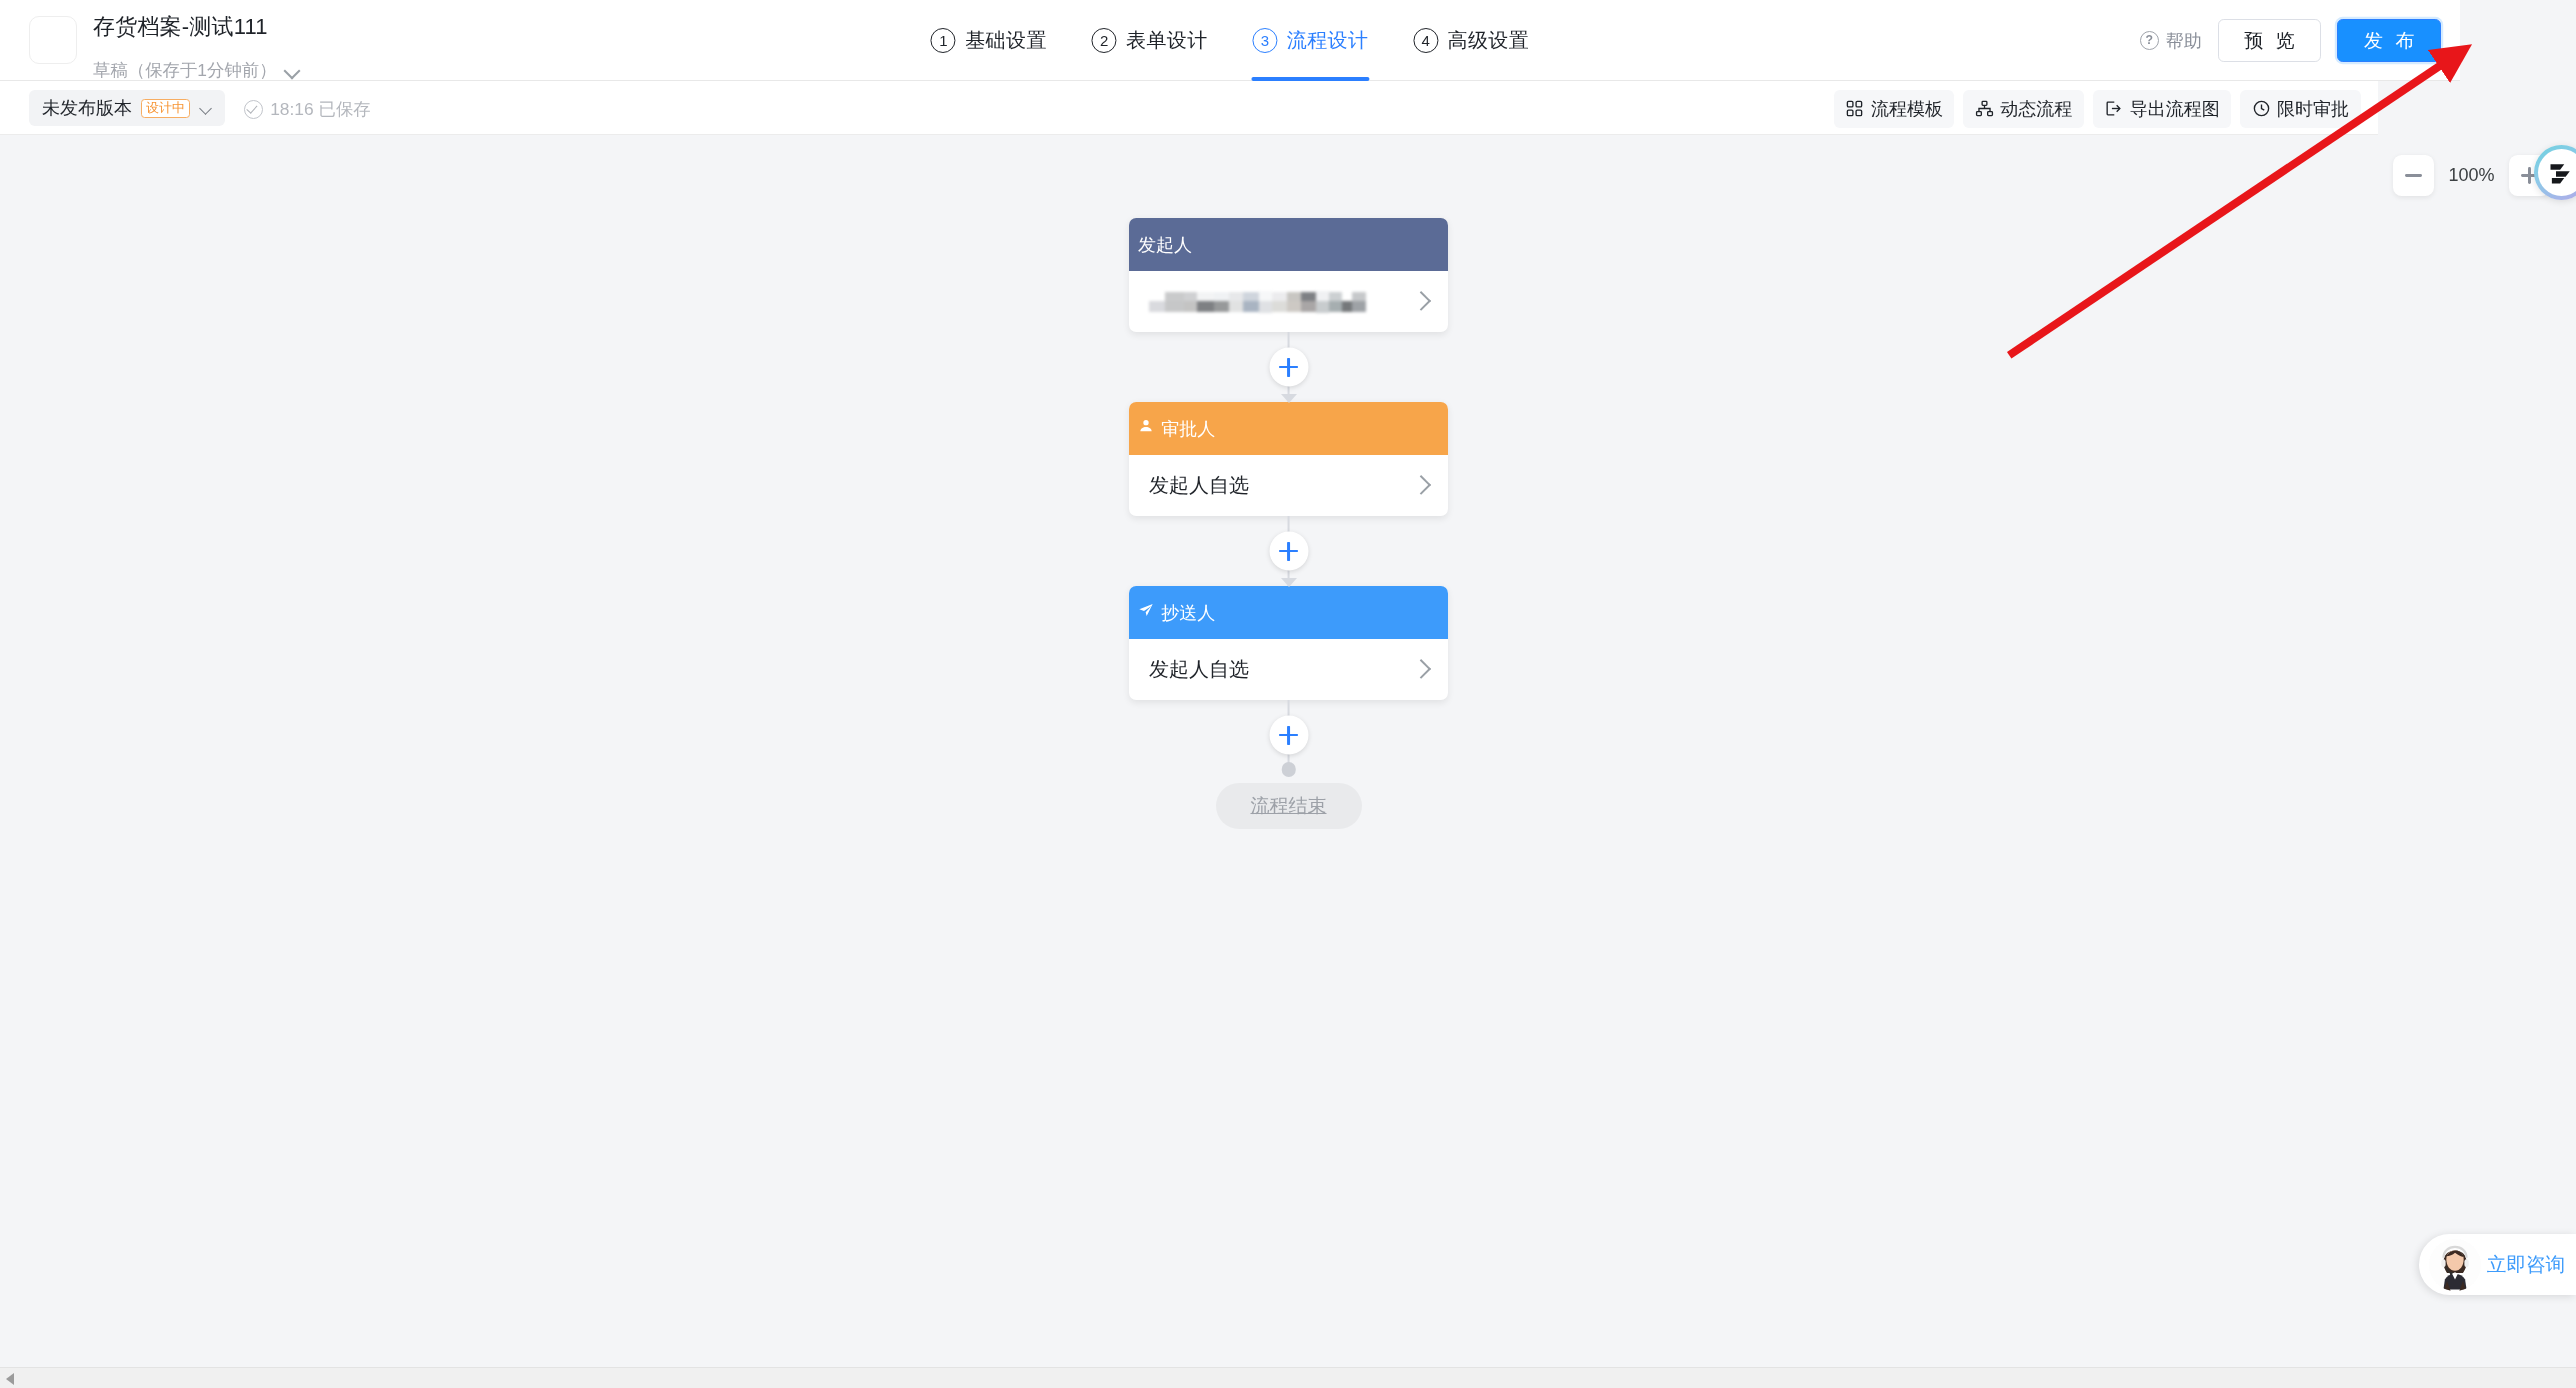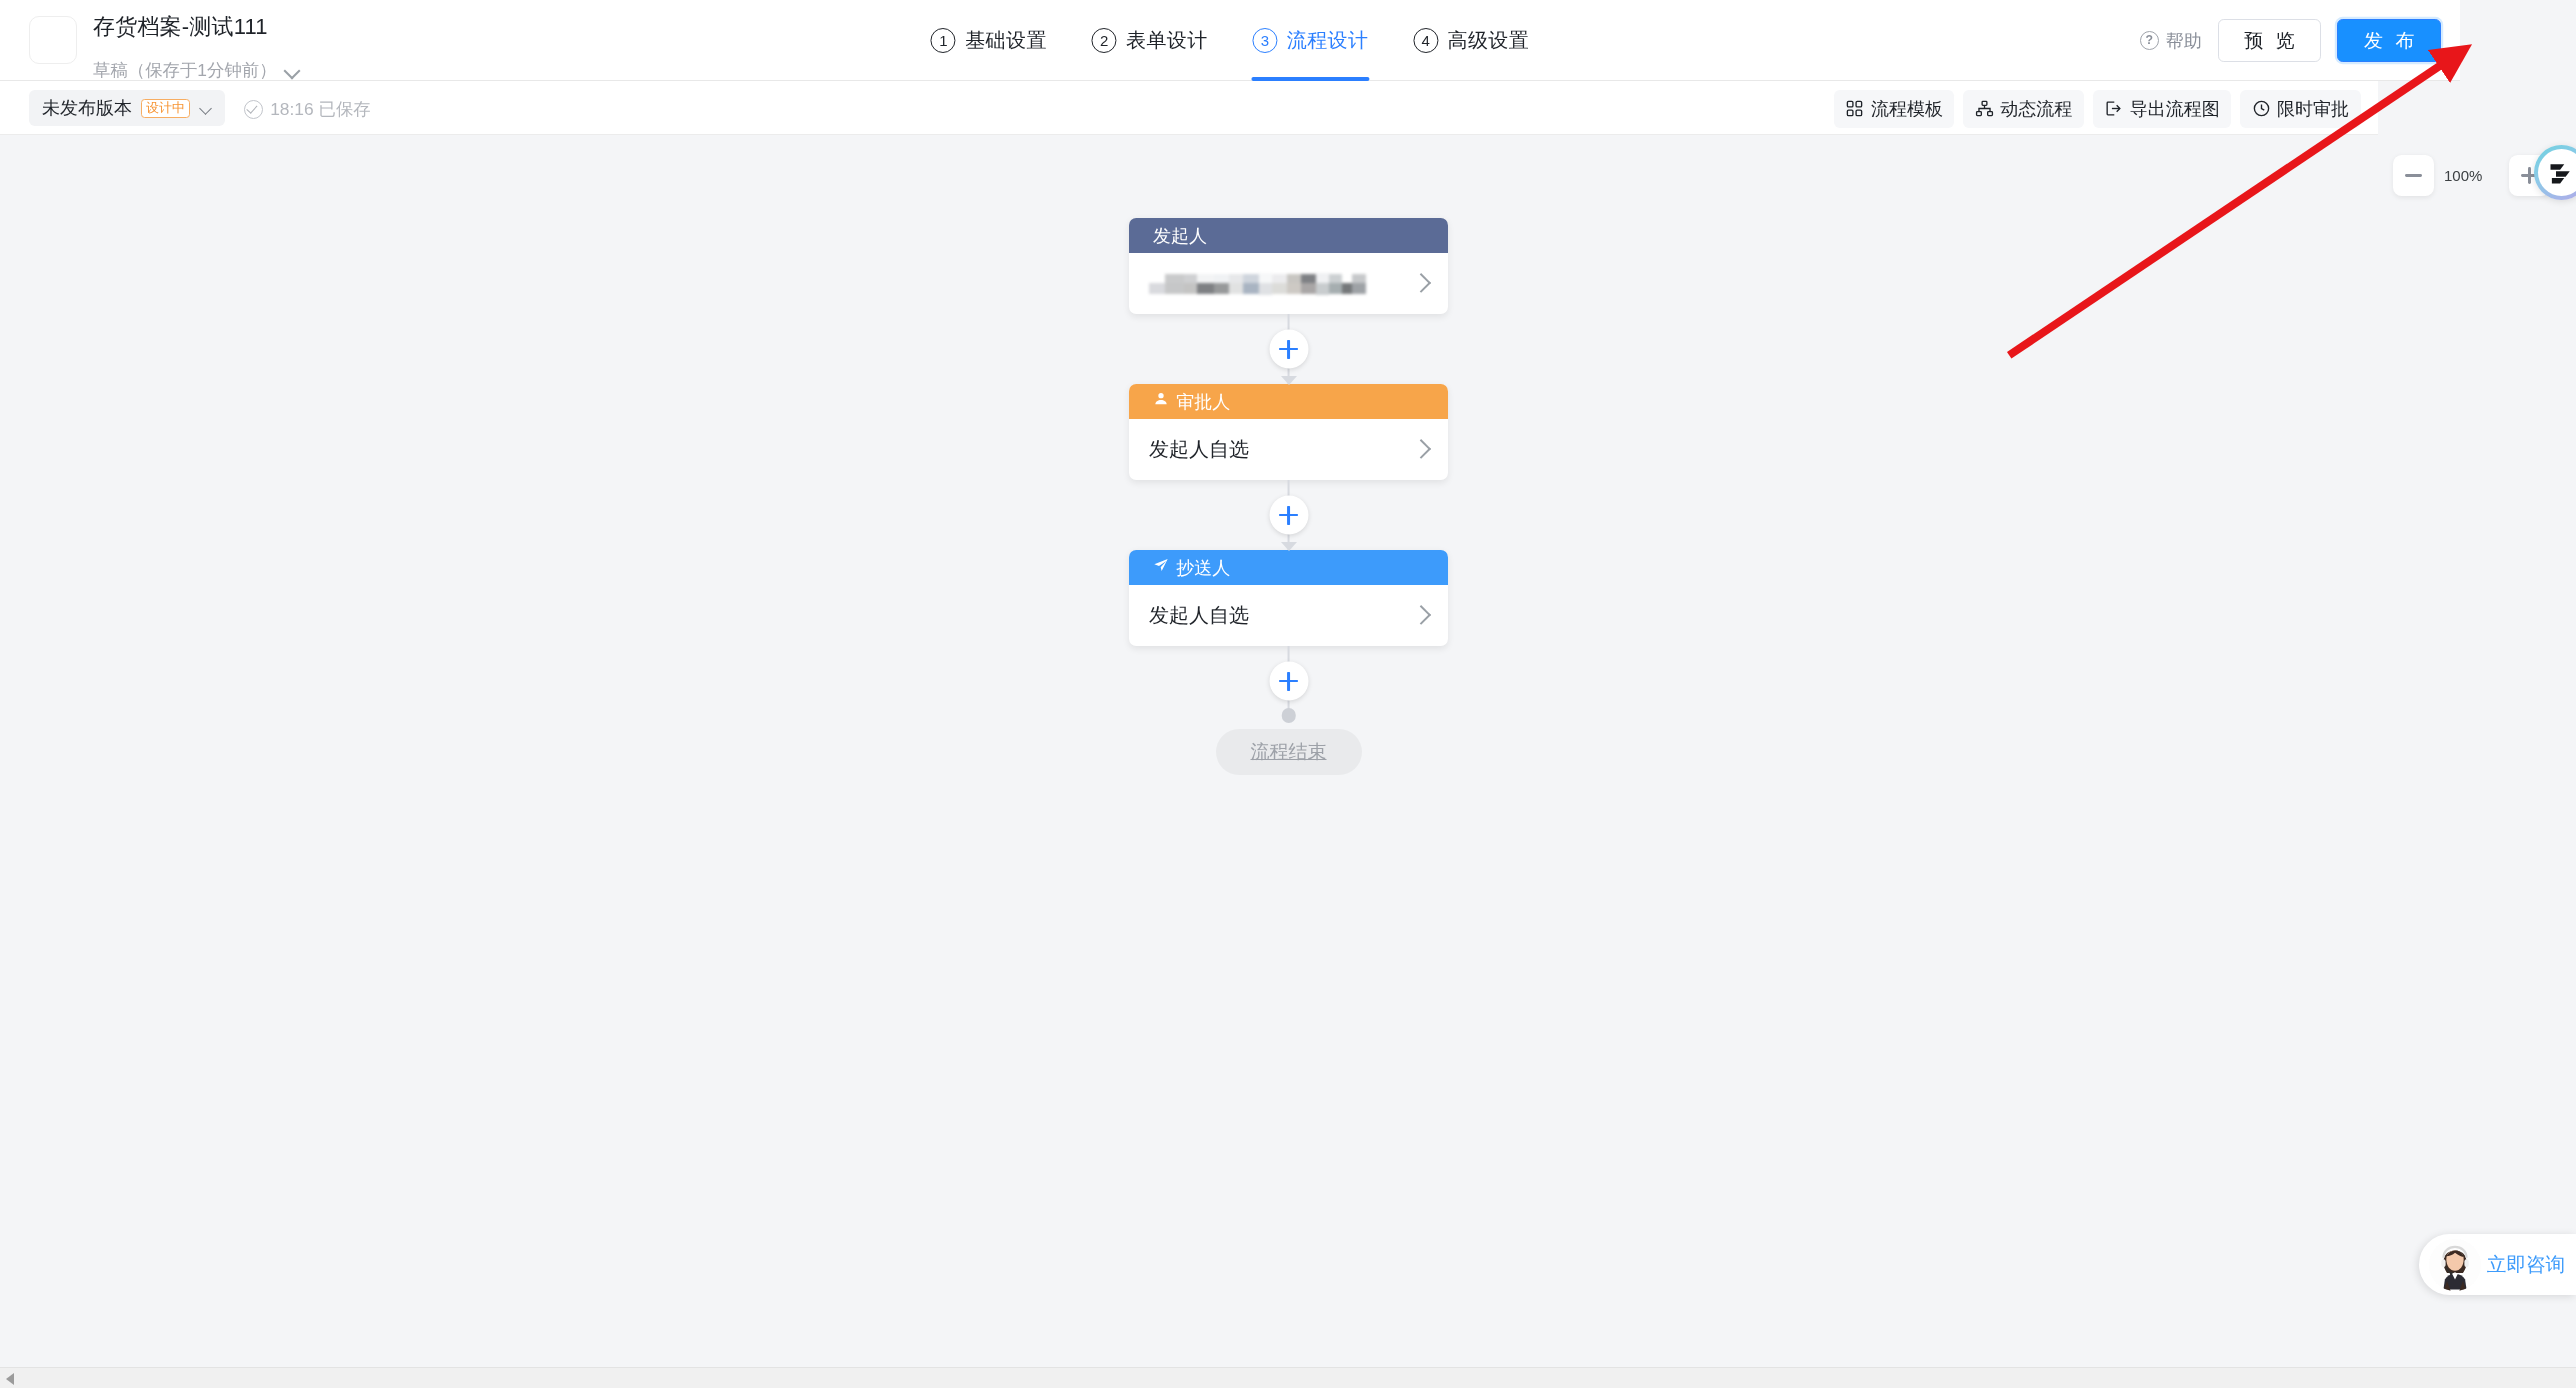--- a/index.html
+++ b/index.html
@@ -321,23 +321,24 @@
     background: #8a8f99;
     border-radius: 1.4px;
   }
   .zoom-sq .bar-v {
     position: absolute;
     width: 2.2px; height: 17.4px;
     background: #8a8f99;
     border-radius: 1.4px;
   }
   .zoom-value {
-    font-size: 15px;
+    font-size: 18px;
     color: #3c4043;
     min-width: 55px;
+    text-align: center;
   }
 
   .fab-badge {
     position: absolute;
     right: -13px;
     top: 10px;
     width: 55px; height: 55px;
     border-radius: 50%;
     background: linear-gradient(150deg,#6fd2e0 0%, #8ec9e8 45%, #b3a7e8 100%);
     padding: 3.6px;
@@ -365,25 +366,25 @@
 
   .node {
     width: 319px;
     background: #ffffff;
     border-radius: 7.2px;
     box-shadow: 0 2.2px 7.2px rgba(0,0,0,0.08);
     overflow: hidden;
     cursor: pointer;
   }
   .node-header {
-    height: 35px;
+    height: 53px;
     display: flex;
     align-items: center;
     gap: 7.2px;
-    padding: 0 24px;
+    padding: 0 9px;
     font-size: 18px;
     color: #ffffff;
   }
   .node-header.initiator { background: #5b6b96; }
   .node-header.approver  { background: #f7a54a; }
   .node-header.cc        { background: #3d9bfb; }
   .node-body {
     height: 61px;
     display: flex;
     align-items: center;

